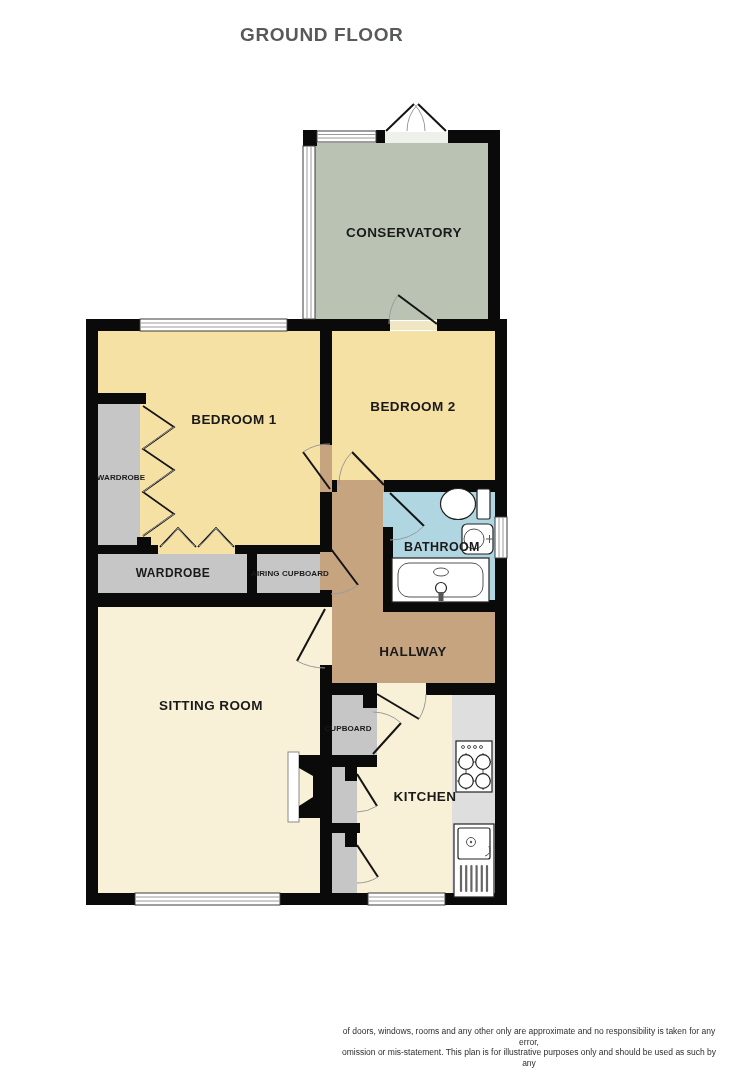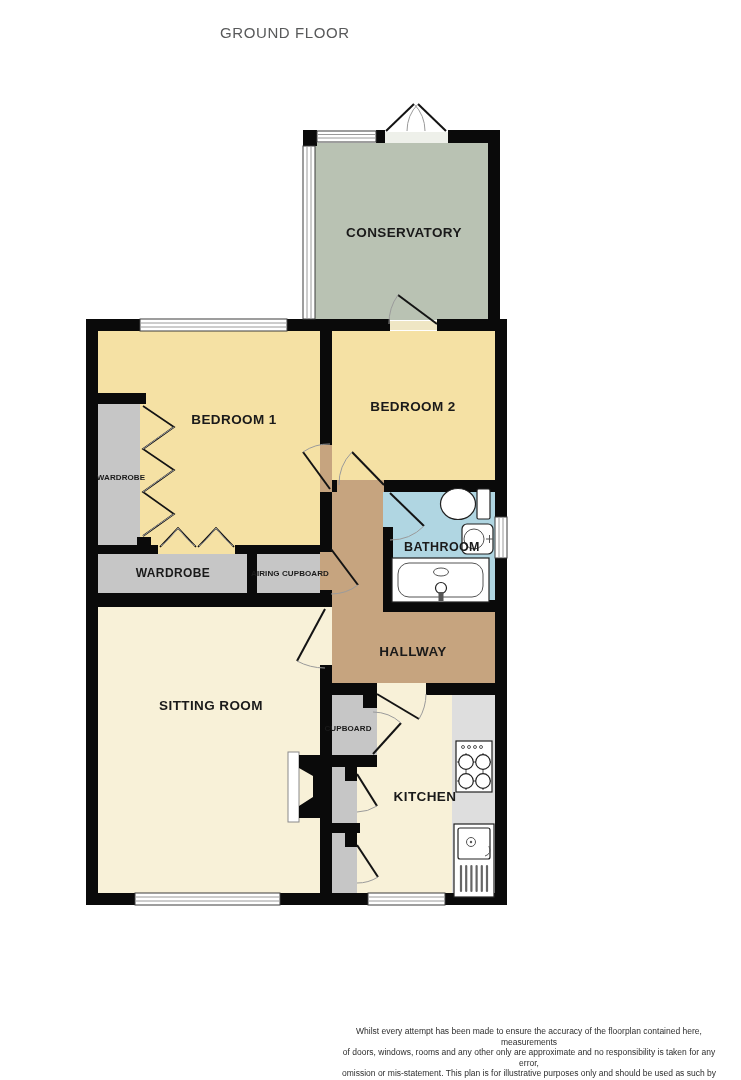--- a/index.html
+++ b/index.html
@@ -1,19 +1,19 @@
 <!DOCTYPE html>
 <html><head>
 <meta charset="utf-8">
 <style>
   html,body{margin:0;padding:0;background:#ffffff;}
   .page{position:relative;width:741px;height:1080px;background:#ffffff;overflow:hidden;
         font-family:"Liberation Sans",sans-serif;}
-  .title{position:absolute;left:220px;top:24px;font-size:15px;letter-spacing:.6px;
-         color:#58595a;font-weight:400;}
+  .title{position:absolute;left:240px;top:24px;font-size:19px;letter-spacing:.6px;
+         color:#58595a;font-weight:700;}
   svg{position:absolute;left:0;top:0;}
   .room-label{font-family:"Liberation Sans",sans-serif;font-weight:bold;fill:#1a1a1a;
               letter-spacing:.4px;}
   .lbl-main{font-size:13.5px;}
   .lbl-bath{font-size:12.5px;}
   .lbl-ward{font-size:12px;}
   .lbl-small{font-size:8px;letter-spacing:.1px;}
   .leaf{stroke:#141414;stroke-width:2;fill:none;}
   .leaf-thin{stroke:#141414;stroke-width:1.7;fill:none;}
   .arc{stroke:#9b9b9b;stroke-width:1;fill:none;}
@@ -224,18 +224,17 @@
       <text class="room-label lbl-ward" x="173" y="577">WARDROBE</text>
       <text class="room-label lbl-small" x="290" y="576">AIRING CUPBOARD</text>
       <text class="room-label lbl-main" x="413" y="656">HALLWAY</text>
       <text class="room-label lbl-main" x="211" y="710">SITTING ROOM</text>
       <text class="room-label lbl-small" x="348" y="731">CUPBOARD</text>
       <text class="room-label lbl-main" x="425" y="801">KITCHEN</text>
     </g>
   </svg>
 
   <div class="footer">
-    <div>Whilst every attempt has been made to ensure the accuracy of the floorplan contained here, measurements</div>
     <div>of doors, windows, rooms and any other only are approximate and no responsibility is taken for any error,</div>
     <div>omission or mis-statement. This plan is for illustrative purposes only and should be used as such by any</div>
 
   </div>
 </div>
 
 </body></html>

